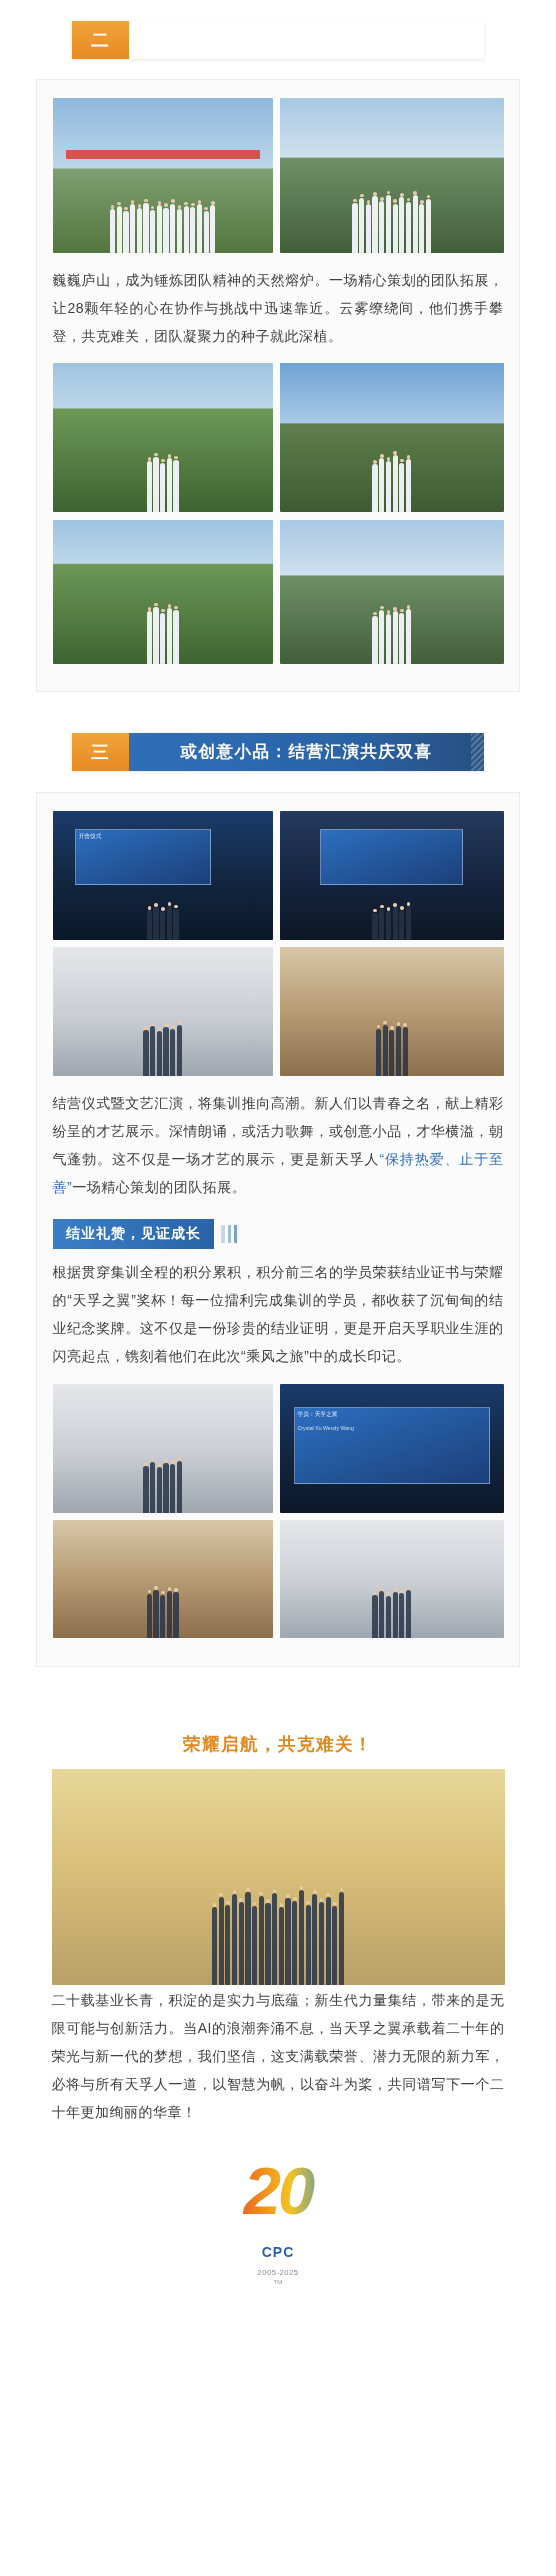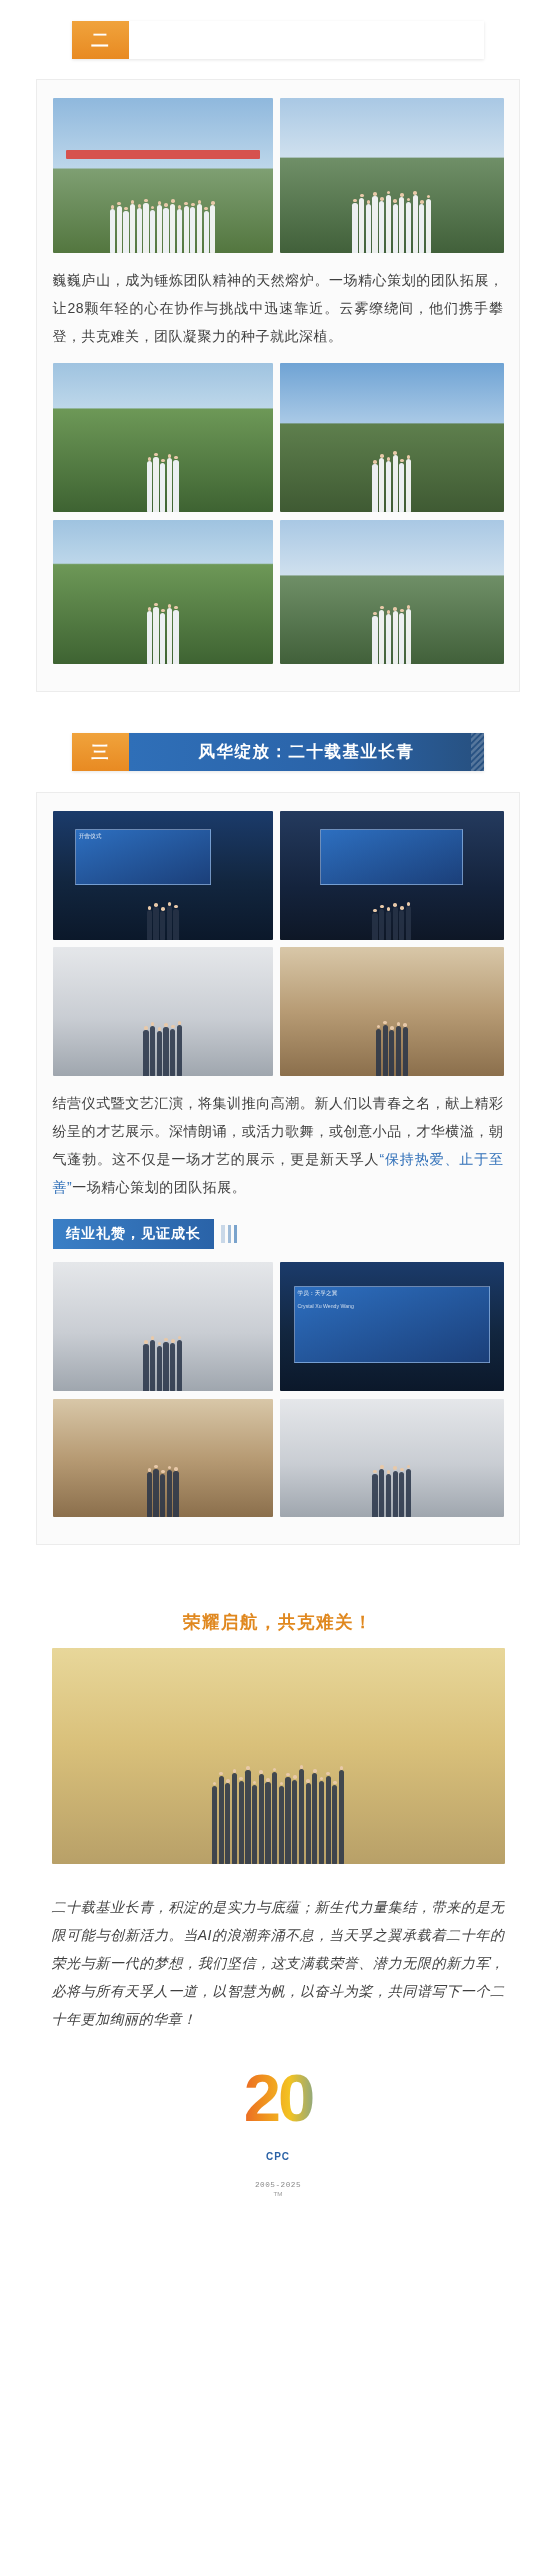--- a/index.html
+++ b/index.html
@@ -216,47 +216,47 @@
   .logo-wrap {
     display: flex;
     flex-direction: column;
     align-items: center;
     margin: 31px 0 41px 0;
   }
   .logo-mark {
     position: relative;
     width: 118px;
     height: 82px;
+    font-style: italic;
   }
   .logo-20 {
     font-size: 67px;
     font-weight: bold;
     line-height: 1;
     background: linear-gradient(90deg,#e33a2e 0%,#ef8a1f 35%,#f3c322 60%,#2f8ed6 100%);
     -webkit-background-clip: text;
     background-clip: text;
     color: transparent;
     letter-spacing: -3.1px;
     text-align: center;
   }
   .logo-sub {
     margin-top: 5.2px;
-    font-size: 10px;
+    font-size: 14px;
     letter-spacing: 1px;
     color: #2b62a6;
     font-weight: bold;
     text-align: center;
   }
   .logo-years {
     font-size: 7.7px;
     color: #8a8a8a;
     letter-spacing: 0.5px;
     text-align: center;
-    margin-top: 19px;
-    font-family: Liberation Mono, monospace;
+    margin-top: 8px;
   }
   .logo-tm {
     font-size: 6.2px;
     color: #9a9a9a;
     text-align: center;
     margin-top: 1px;
   }
 
   .spacer-40 { height: 20.6px; }
   .spacer-80 { height: 41px; }
@@ -368,21 +368,21 @@
     </div>
   </div>
 
 </div>
 
 <div class="spacer-80"></div>
 
 <div class="section-head">
   <div class="head-bar">
     <div class="head-num">三</div>
-    <div class="head-title">风华绽放：二十载基业长青</div>
+    <div class="head-title">或创意小品：结营汇演共庆双喜</div>
   </div>
 </div>
 
 <div class="spacer-40"></div>
 
 <div class="card">
 
   <div class="photo-row">
     <div class="photo sc-stage" style="width:222px;height:129px;">
       <div class="screen">
@@ -438,20 +438,21 @@
 
   <div class="sub-head">
     <div class="sub-tag">结业礼赞，见证成长</div>
     <div class="sub-deco">
         <span></span>
         <span></span>
         <span></span>
       </div>
   </div>
 
+  <p class="para" style="margin-top:2.1px;">根据贯穿集训全程的积分累积，积分前三名的学员荣获结业证书与荣耀的“天孚之翼”奖杯！每一位擂利完成集训的学员，都收获了沉甸甸的结业纪念奖牌。这不仅是一份珍贵的结业证明，更是开启天孚职业生涯的闪亮起点，镌刻着他们在此次“乘风之旅”中的成长印记。</p>
 
   <div class="photo-row" style="margin-top:13.4px;">
     <div class="photo sc-room" style="width:222px;height:129px;">
       <div class="people dark">
         <i style="height:70%"></i>
           <i style="height:76%"></i>
           <i style="height:68%"></i>
           <i style="height:74%"></i>
           <i style="height:72%"></i>
           <i style="height:77%"></i>
@@ -514,21 +515,21 @@
         <i style="height:73%"></i>
         <i style="height:62%"></i>
         <i style="height:70%"></i>
       <i style="height:64%"></i>
         <i style="height:68%"></i>
         <i style="height:61%"></i>
         <i style="height:72%"></i>
     </div>
   </div>
 
-  <p class="para" style="margin-top:29px;font-style:italic;">二十载基业长青，积淀的是实力与底蕴；新生代力量集结，带来的是无限可能与创新活力。当AI的浪潮奔涌不息，当天孚之翼承载着二十年的荣光与新一代的梦想，我们坚信，这支满载荣誉、潜力无限的新力军，必将与所有天孚人一道，以智慧为帆，以奋斗为桨，共同谱写下一个二十年更加绚丽的华章！</p>
+  <p class="para" style="margin-top:1px;">二十载基业长青，积淀的是实力与底蕴；新生代力量集结，带来的是无限可能与创新活力。当AI的浪潮奔涌不息，当天孚之翼承载着二十年的荣光与新一代的梦想，我们坚信，这支满载荣誉、潜力无限的新力军，必将与所有天孚人一道，以智慧为帆，以奋斗为桨，共同谱写下一个二十年更加绚丽的华章！</p>
 
   <div class="logo-wrap">
     <div class="logo-mark">
       <div class="logo-20">20</div>
     </div>
     <div class="logo-sub">CPC</div>
     <div class="logo-years">2005-2025</div>
     <div class="logo-tm">TM</div>
   </div>
 </div>

